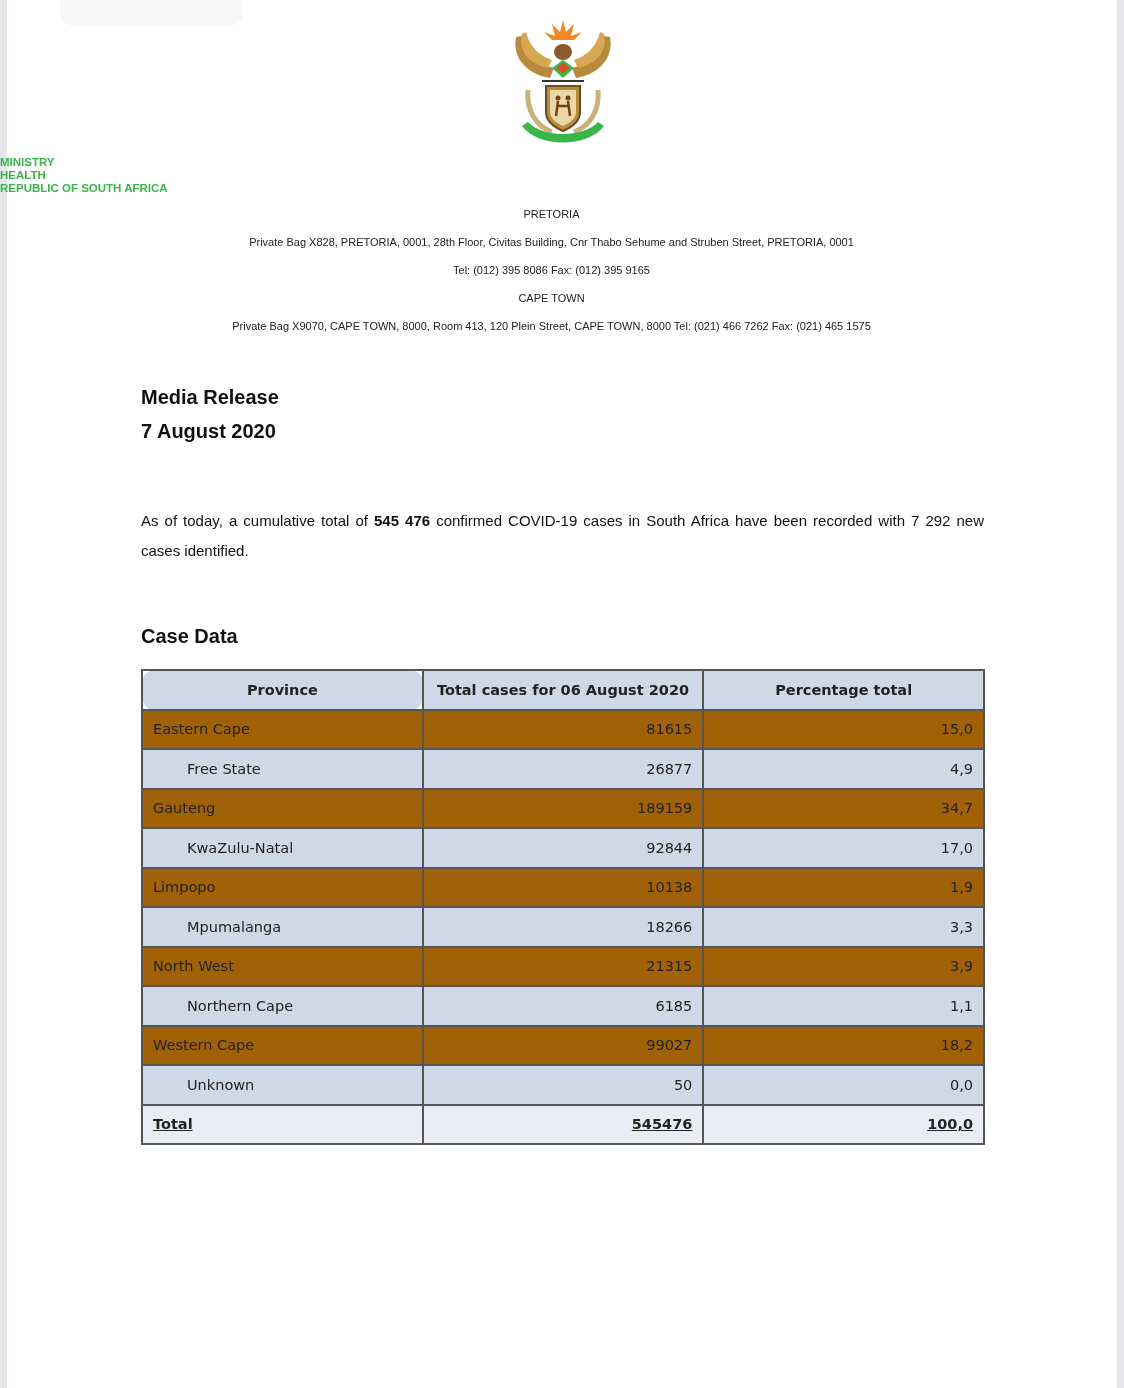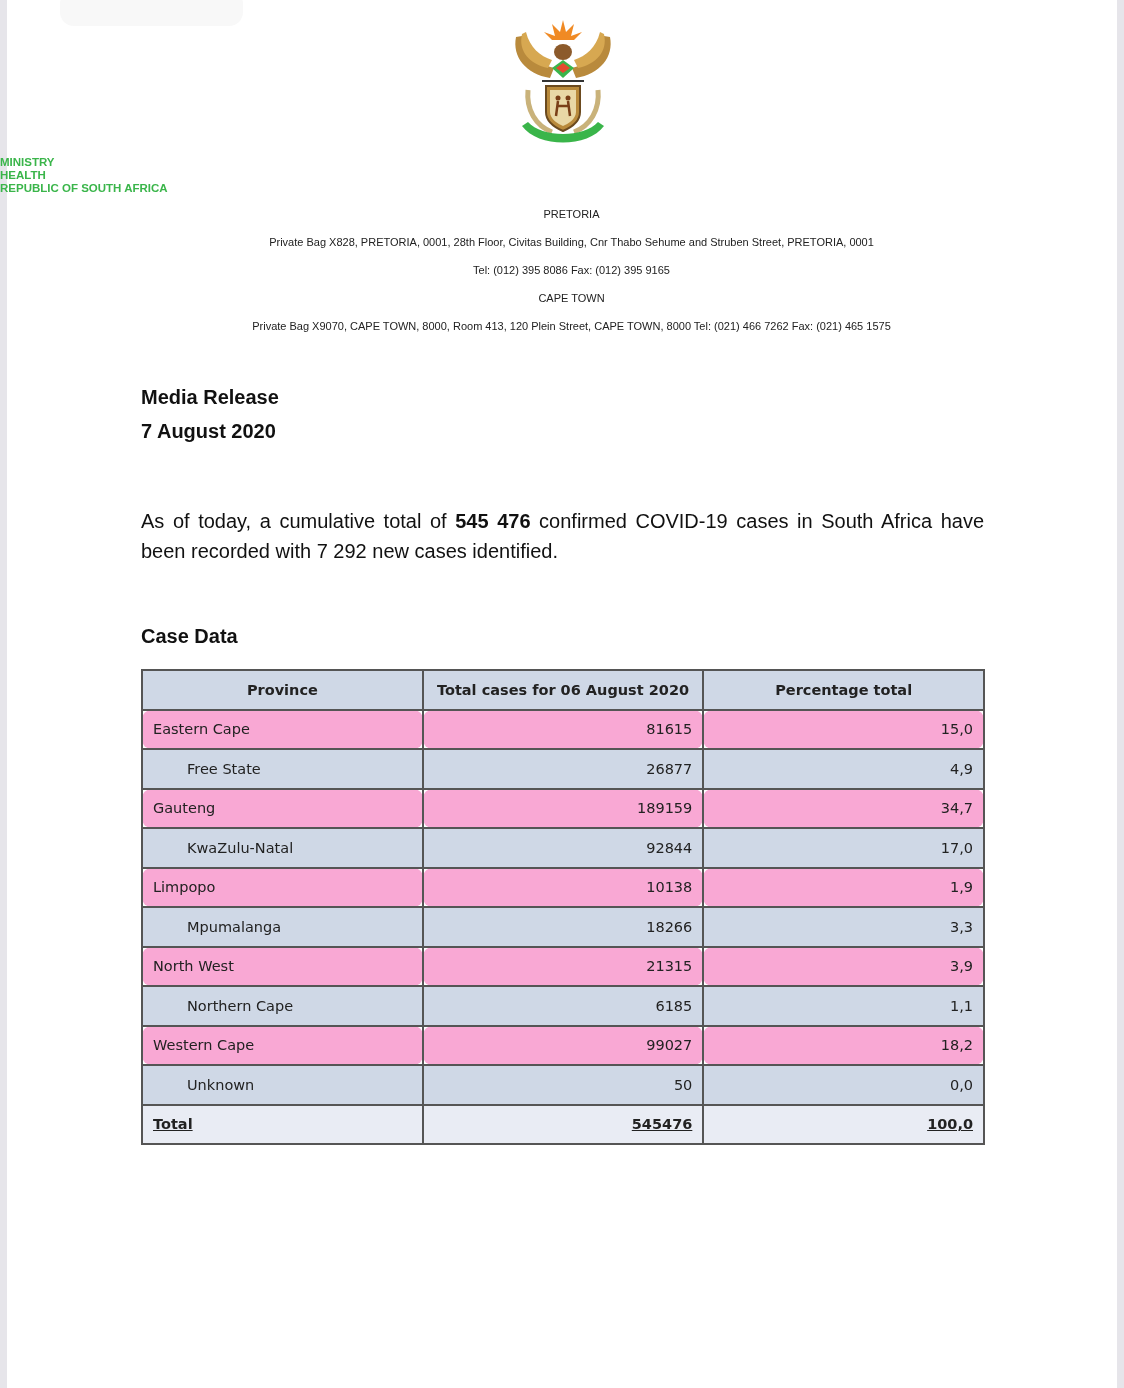--- a/index.html
+++ b/index.html
@@ -7,39 +7,39 @@
     width: 1124px; height: 1388px; position: relative; overflow: hidden;
     background: #ffffff;
     font-family: "Liberation Sans", sans-serif; color: #111;
   }
   .edge-left { position: absolute; left: 0; top: 0; width: 7px; height: 1388px; background: #e6e5ea; }
   .edge-right { position: absolute; right: 0; top: 0; width: 7px; height: 1388px; background: #e6e5ea; }
   .ghost-tab { position: absolute; left: 60px; top: -10px; width: 183px; height: 36px; background: #f8f8f8; border-radius: 14px; }
 
   .crest { position: absolute; left: 508px; top: 12px; width: 110px; height: 140px; }
   .ministry { position: absolute; left: 0; width: 1124px; text-align: left; color: #3ab54a; font-weight: bold; font-size: 11.5px; line-height: 13px; }
-  .addr { position: absolute; left: 0; width: 1103px; text-align: center; font-size: 11px; color: #222; padding-left: 20px; }
+  .addr { position: absolute; left: 0; width: 1103px; text-align: center; font-size: 11px; color: #222; }
 
   .h-media { position: absolute; left: 141px; top: 375px; font-size: 20px; font-weight: bold; margin-top: 11px; }
   .h-date { position: absolute; left: 141px; top: 420px; font-size: 20px; font-weight: bold; }
-  .para { position: absolute; left: 141px; top: 506px; width: 843px; font-size: 20px; line-height: 30px; text-align: justify; text-align-last: left; }
+  .para { position: absolute; left: 141px; top: 506px; width: 843px; font-size: 15px; line-height: 30px; text-align: justify; text-align-last: left; }
   .para b { font-weight: bold; }
   .h-case { position: absolute; left: 141px; top: 625px; font-size: 20px; font-weight: bold; }
 
   table.cases {
     position: absolute; left: 141px; top: 669px; width: 844px;
     border-collapse: collapse; font-family: "DejaVu Sans", sans-serif; font-size: 14.5px; color: #222;
   }
   table.cases th, table.cases td { border: 2px solid #555; height: 37.5px; padding: 0 10px; }
   table.cases th { background: #cfd8e6; font-weight: bold; text-align: center; font-size: 14.5px; }
   table.cases td.num { text-align: right; }
-  table.cases tr.odd td { background: #f9a8d4; border-radius: 9px; }
+  table.cases tr.odd td { background: #a16207; }
   table.cases tr.even td { background: #cfd8e6; padding-left: 44px; }
   table.cases tr.total td { background: #e9ecf4; font-weight: bold; text-decoration: underline; }
-  .c1 { width: 259px; } .c2 { width: 259px; } .c3 { width: 259px; margin-left: 31px; }
+  .c1 { width: 259px; border-radius: 13px; } .c2 { width: 259px; } .c3 { width: 259px; margin-left: 31px; }
 </style>
 </head>
 <body>
 
 <div class="edge-left"></div>
 <div class="edge-right"></div>
 <div class="ghost-tab"></div>
 
 <div class="crest">
   <svg width="110" height="140" viewBox="0 0 110 140">

